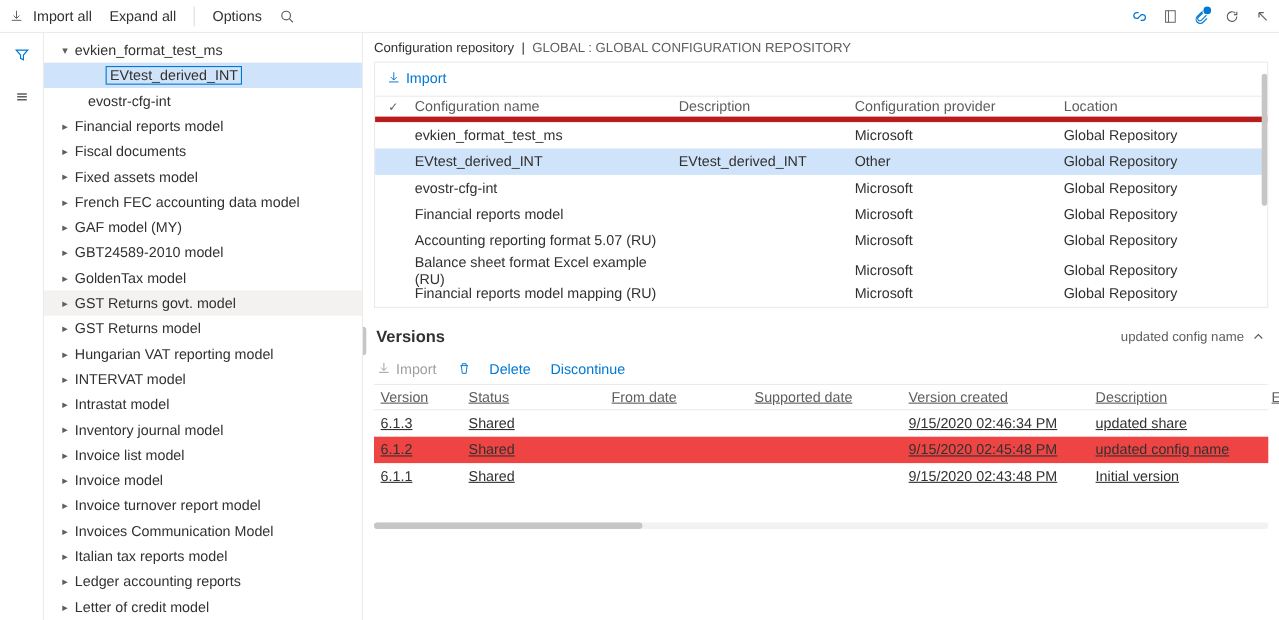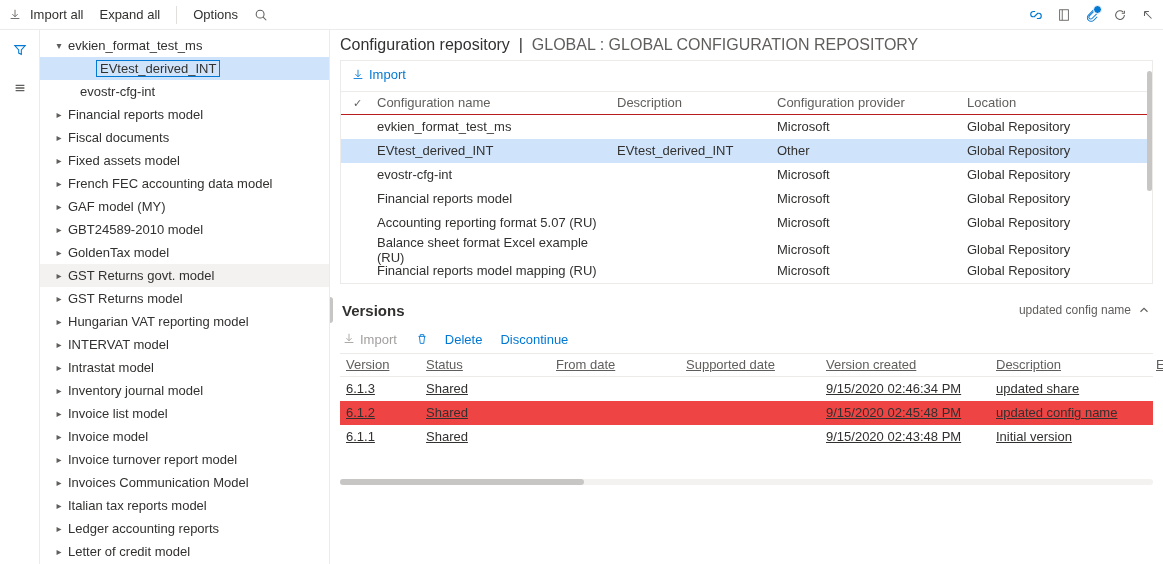--- a/index.html
+++ b/index.html
@@ -17,28 +17,28 @@
 .tree-pane { width: 290px; border-right: 1px solid #edebe9; overflow-y: auto; padding: 4px 0; position:relative; }
 .tree-item { display: flex; align-items: center; height: 23px; padding-left: 12px; font-size: 13px; cursor: pointer; white-space: nowrap; }
 .tree-item .exp { width: 14px; height: 14px; display:inline-flex; align-items:center; justify-content:center; color:#605e5c; font-size:10px; }
 .tree-item .label { padding-left: 2px; }
 .tree-item.level1 { padding-left: 24px; }
 .tree-item.level2 { padding-left: 42px; }
 .tree-item.selected { background: #cfe4fa; }
 .tree-item.selected .label { border: 1px solid #0078d4; padding: 0 3px; background:#cfe4fa; }
 .tree-item.highlight { background: #f3f2f1; }
 .content { flex: 1; display: flex; flex-direction: column; overflow: hidden; position:relative; }
-.crumb { padding: 6px 10px; font-size: 16px; color: #323130; border-bottom: 0; }
+.crumb { padding: 6px 10px; font-size: 12px; color: #323130; border-bottom: 0; }
 .crumb .g { color:#605e5c; }
 .panel { margin: 0 10px; border: 1px solid #edebe9; }
 .panel-toolbar { padding: 6px 10px; }
 .panel-toolbar .link { color: #0078d4; font-size: 13px; cursor: pointer; display:inline-flex; align-items:center; gap:4px;}
 .grid { width: 100%; }
 .grid-head, .grid-row { display: grid; grid-template-columns: 24px 240px 160px 190px 1fr; align-items: center; padding: 0 6px; height: 24px; }
-.grid-head { color:#605e5c; font-size: 13px; border-top:1px solid #edebe9; border-bottom:1px solid #b91c1c; }
+.grid-head { color:#605e5c; font-size: 13px; border-top:1px solid #edebe9; border-bottom:5px solid #b91c1c; }
 .grid-head .cell { padding-left: 6px; }
 .grid-row { font-size: 13px; }
 .grid-row .cell { padding-left: 6px; }
 .grid-row.sel { background:#cfe4fa; }
 .check::before { content: "✓"; color:#605e5c; font-size:11px; }
 .versions { margin: 12px 10px 0; }
 .versions-title { font-weight: 600; font-size: 15px; padding: 6px 2px; display:flex; align-items:center;gap:16px; }
 .versions-title .sub { margin-left:auto; font-weight:400; color:#605e5c; font-size:12px; display:flex; align-items:center; gap:6px;}
 .versions-toolbar { padding: 6px 2px; display:flex; gap:18px; border-top:1px solid #fff; }
 .versions-toolbar .disabled { color:#a19f9d; cursor:default; display:inline-flex; align-items:center; gap:4px;}

